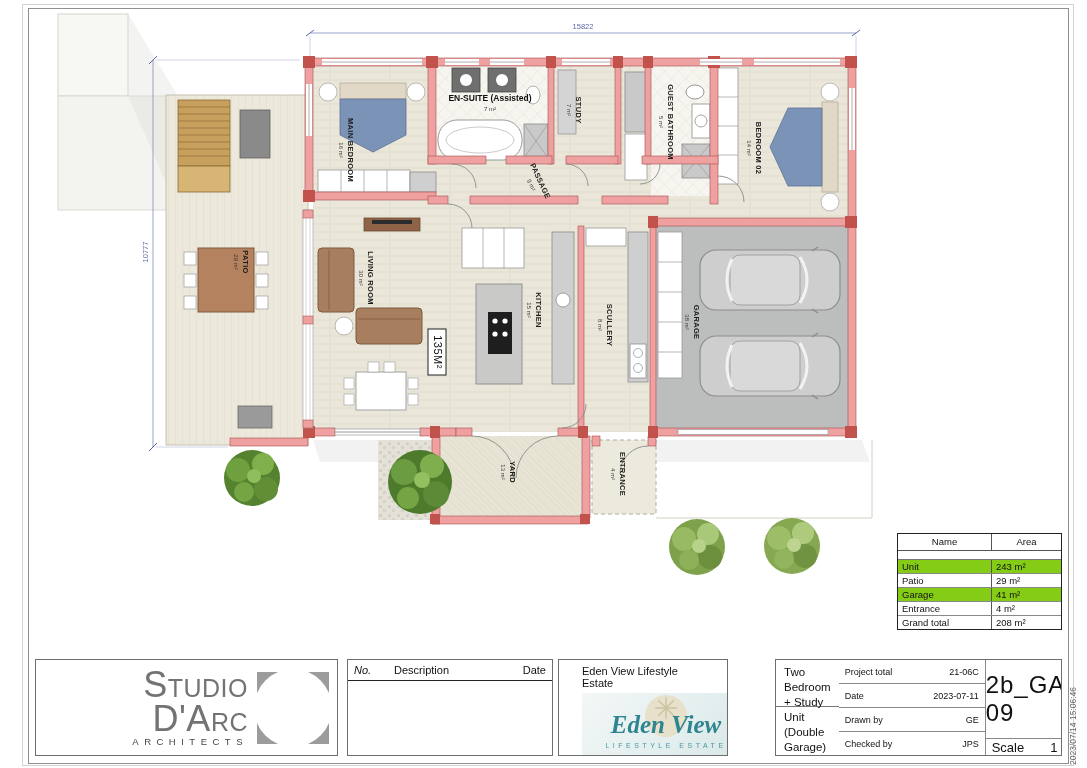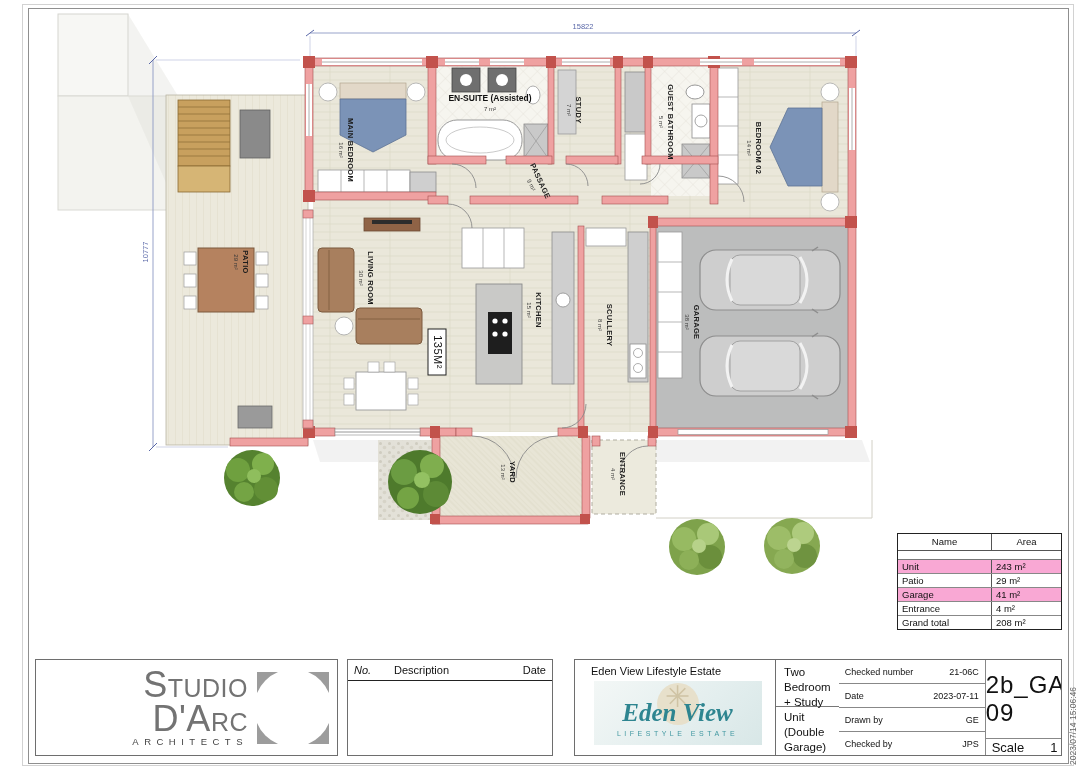--- a/index.html
+++ b/index.html
@@ -18,38 +18,38 @@
   .schedule{position:absolute;left:897px;top:533px;width:163px;background:#fff;border:1.4px solid #222;font-size:9.5px;}
   .sch-title{height:24px;line-height:24px;text-align:center;font-weight:bold;font-size:10.5px;border-bottom:1.4px solid #222;}
   .sch-head{display:flex;height:16px;line-height:16px;border-bottom:1px solid #555;}
   .sch-head .c1{width:93px;text-align:center;}
   .sch-head .c2{flex:1;text-align:center;border-left:1px solid #555;}
   .sch-spacer{height:8px;border-bottom:1px solid #777;}
   .sch-row{display:flex;height:13px;line-height:13px;border-bottom:1px solid #888;}
   .sch-row:last-child{border-bottom:none;}
   .sch-row .c1{width:93px;padding-left:4px;box-sizing:border-box;}
   .sch-row .c2{flex:1;padding-left:4px;border-left:1px solid #555;}
-  .shaded{background:#f9a8d4;}
+  .shaded{background:#84cc16;}
 
   
   .box{position:absolute;top:659px;height:97px;border:1.5px solid #6e6e6e;background:#fff;box-sizing:border-box;overflow:hidden;}
   .box-arch{left:35px;width:303px;display:flex;align-items:center;justify-content:flex-end;gap:9px;padding:0 8px;}
   .arch-text{text-align:right;}
   .arch-name{font-variant:small-caps;font-size:36px;line-height:.95;color:#737373;letter-spacing:.5px;}
   .arch-sub{font-size:9.5px;letter-spacing:5.5px;color:#444;margin-top:0;}
   .arch-mark{position:relative;width:72px;height:72px;background:#9c9c9c;overflow:hidden;flex:none;}
   .arch-mark .circle{position:absolute;left:50%;top:50%;width:78px;height:78px;margin:-39px 0 0 -39px;background:#fff;border-radius:50%;}
 
   .box-rev{left:347px;width:206px;}
   .rev-head{display:flex;align-items:center;height:20px;border-bottom:1.5px solid #222;font-size:11px;padding:0 6px;}
   .rev-no{width:40px;font-style:italic;}
   .rev-desc{flex:1;text-align:left;}
   .rev-date{width:38px;text-align:right;}
 
-  .box-client{left:558px;width:207px;padding:5px 16px;margin-left:16px;}
+  .box-client{left:558px;width:170px;padding:5px 23px;}
   .client-head{font-size:11px;color:#111;}
   .client-logo{position:relative;margin:4px auto 0;width:168px;height:64px;
                background:linear-gradient(135deg,#f3f7f6 0%,#e3eeee 60%,#d8e7e7 100%);
                display:flex;flex-direction:column;align-items:center;justify-content:center;}
   .sanddollar{position:absolute;left:50%;top:2px;margin-left:-21px;width:42px;height:42px;border-radius:50%;
               background:#e7e0cb;color:#c6b econ;}
   .sanddollar span{position:absolute;left:0;top:-4px;width:42px;text-align:center;font-size:30px;color:#cfc3a4;}
   .logo-script{position:relative;font-family:"Liberation Serif",serif;font-style:italic;font-weight:bold;
                font-size:25px;color:#2e8590;line-height:1;margin-top:10px;}
   .logo-tag{position:relative;font-size:7px;letter-spacing:3.5px;color:#4399a2;margin-top:5px;}
@@ -503,21 +503,21 @@
       <div class="logo-script">Eden View</div>
       <div class="logo-tag">LIFESTYLE ESTATE</div>
     </div>
   </div>
 
   <div class="box box-title">
     <div class="tb-title">Two Bedroom + Study Unit (Double Garage)  - Floor Plan</div>
     <div class="tb-lower">
       <div class="tb-fields">
         <div class="tb-field">
-          <span>Checked number</span>
+          <span>Project total</span>
           <span>21-06C</span>
         </div>
         <div class="tb-field">
           <span>Date</span>
           <span>2023-07-11</span>
         </div>
         <div class="tb-field">
           <span>Drawn by</span>
           <span>GE</span>
         </div>

